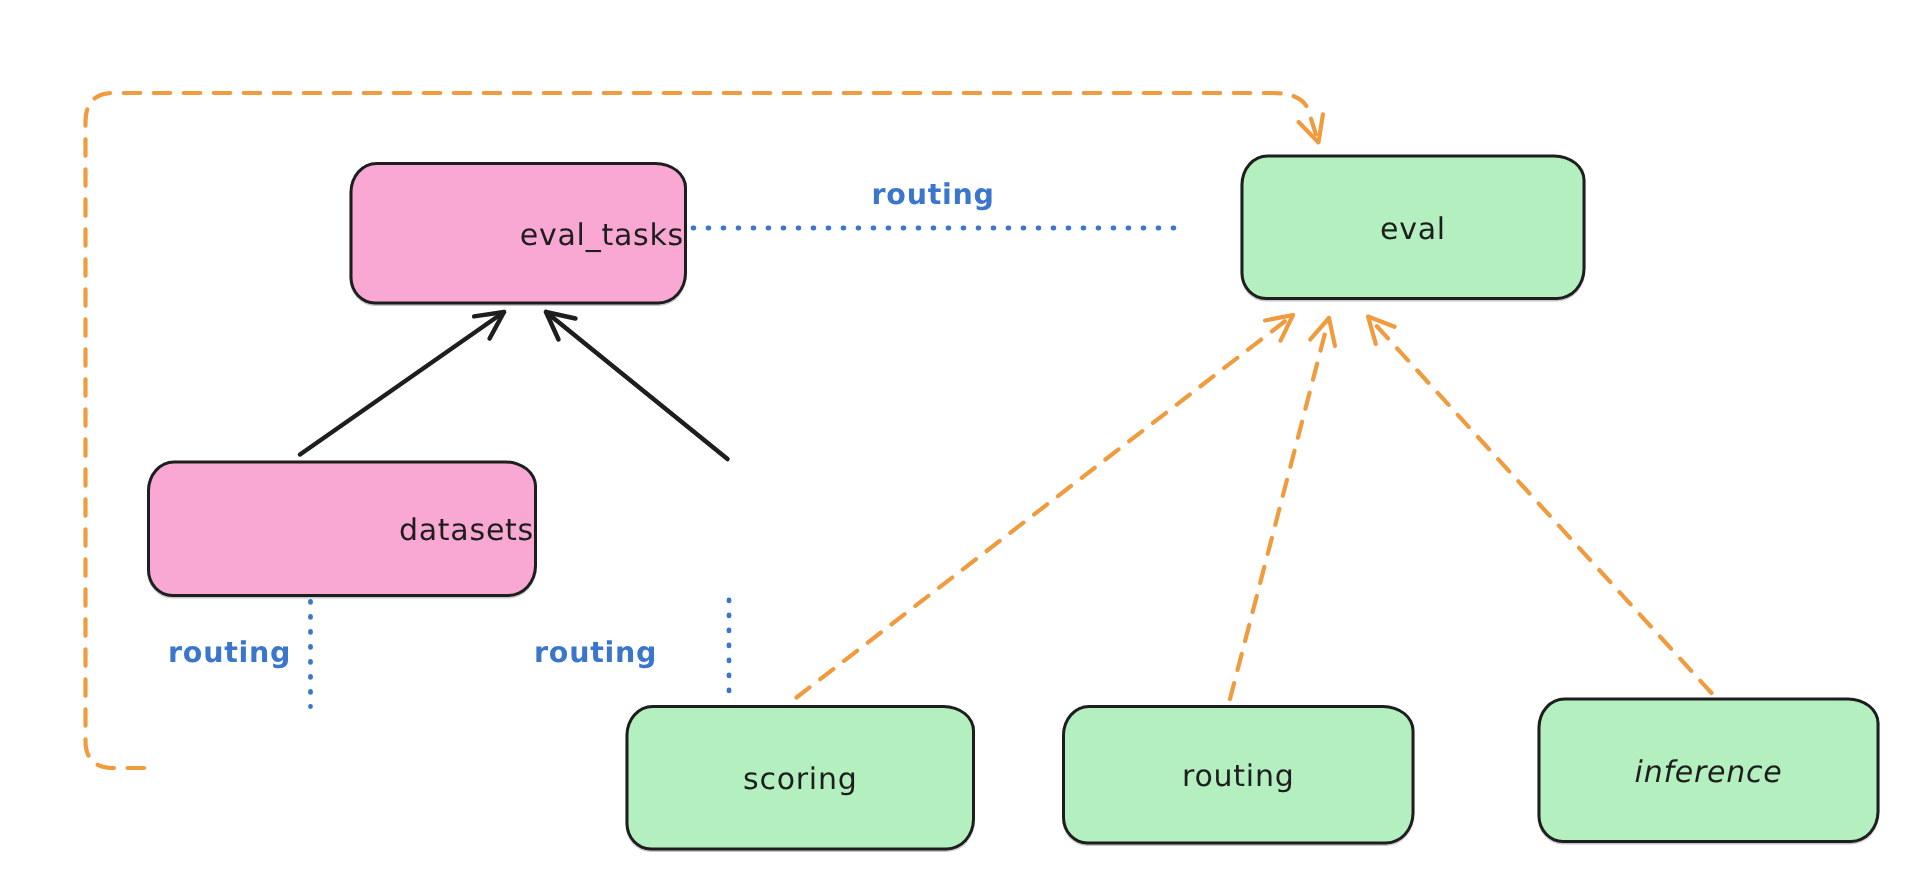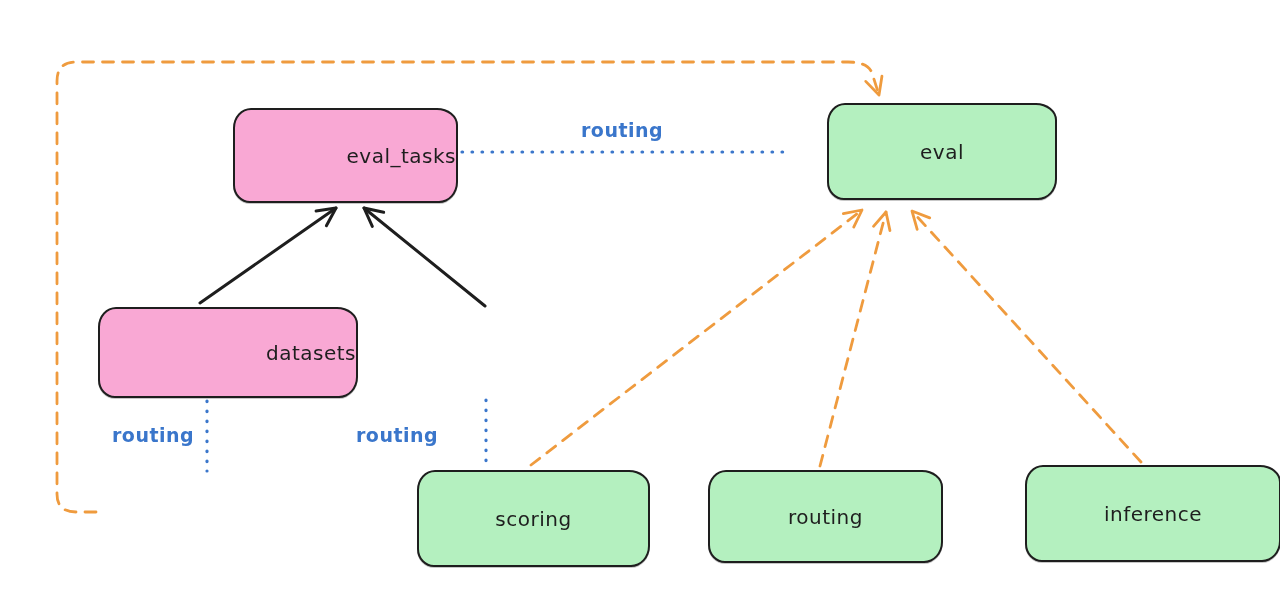--- a/index.html
+++ b/index.html
@@ -71,21 +71,21 @@
 
 
   <div class="node green" style="left:385px;top:470px;width:233px;height:97px;margin-left:32px;">
     <span>scoring</span>
   </div>
 
   <div class="node green" style="left:708px;top:470px;width:235px;height:93px;">
     <span>routing</span>
   </div>
 
-  <div class="node green" style="left:1025px;top:465px;width:256px;height:97px;">
+  <div class="node green" style="left:1025px;top:465px;width:228px;height:97px;font-style:italic;">
     <span>inference</span>
   </div>
 
   <div class="edge-label" style="left:581px;top:119px;">routing</div>
 
   <div class="edge-label" style="left:112px;top:424px;">routing</div>
 
   <div class="edge-label" style="left:356px;top:424px;">routing</div>
 
 </div>

